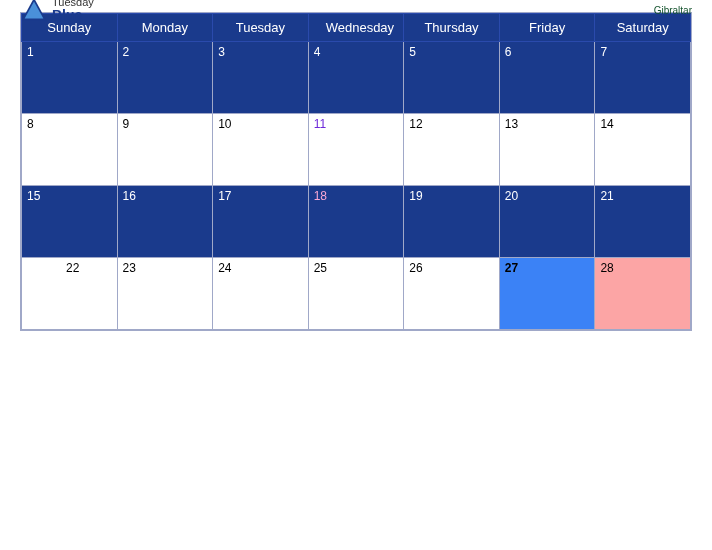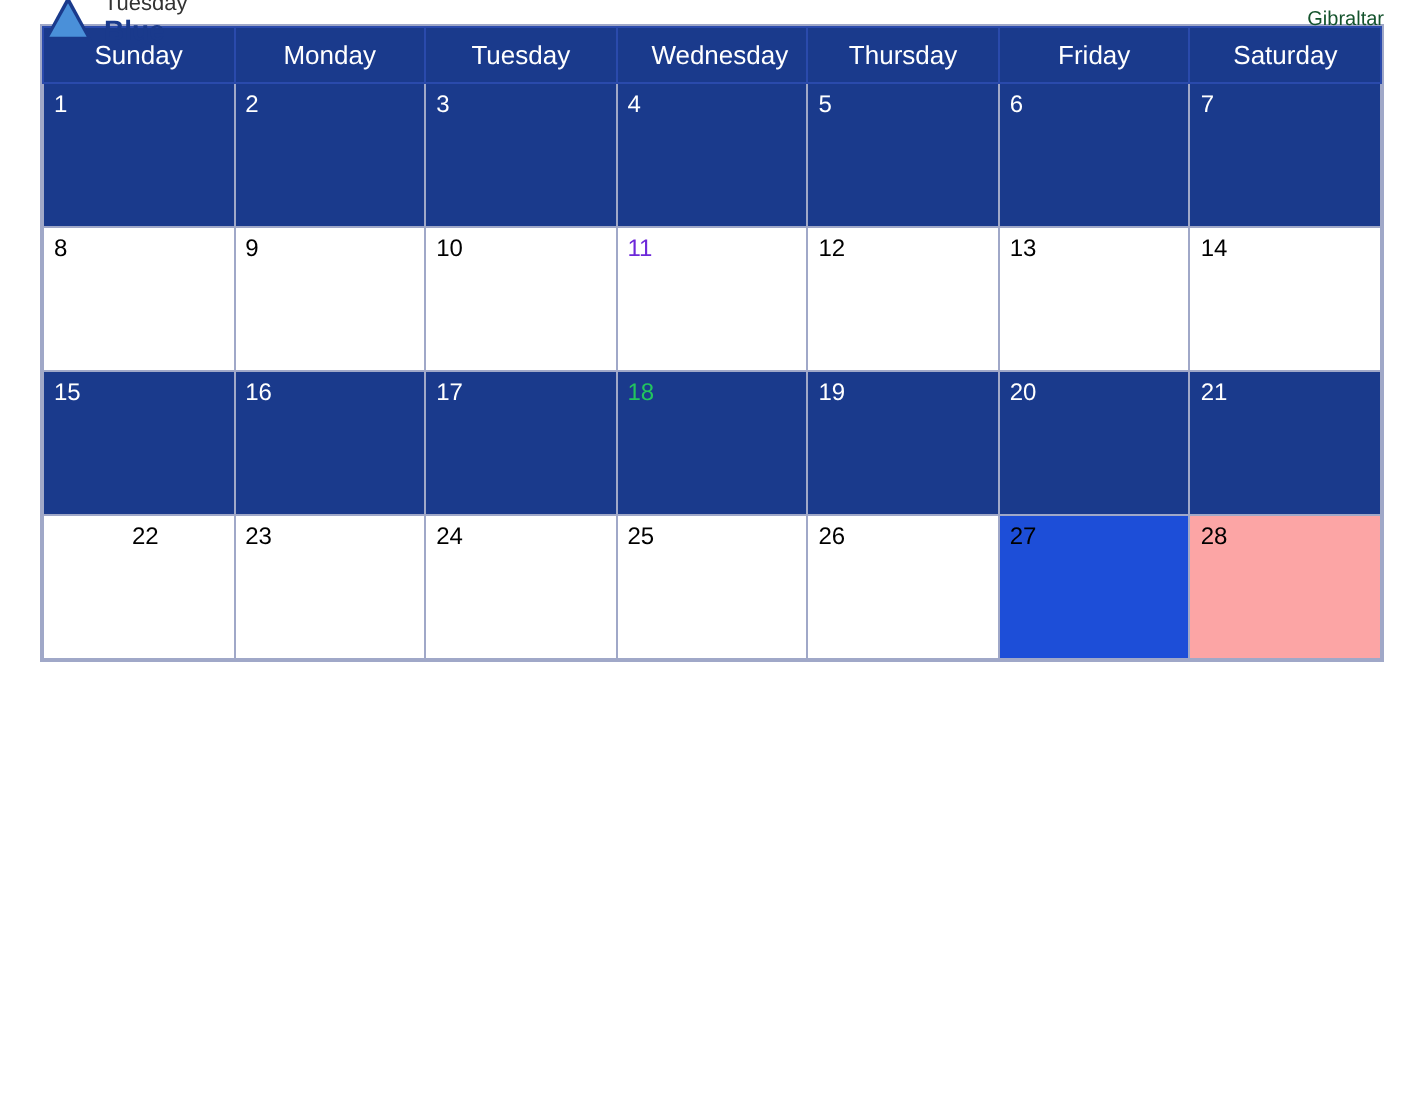--- a/index.html
+++ b/index.html
@@ -142,29 +142,29 @@
           <td style="background-color: rgb(255, 255, 255); color: rgb(0, 0, 0);"><span class="day-num" style="color: rgb(0, 0, 0);">10</span></td>
           <td style="background-color: rgb(255, 255, 255); color: rgb(0, 0, 0);"><span class="day-num" style="color: #6d28d9;">11</span></td>
           <td style="background-color: rgb(255, 255, 255); color: rgb(0, 0, 0);"><span class="day-num" style="color: rgb(0, 0, 0);">12</span></td>
           <td style="background-color: rgb(255, 255, 255); color: rgb(0, 0, 0);"><span class="day-num" style="color: rgb(0, 0, 0);">13</span></td>
           <td style="background-color: rgb(255, 255, 255); color: rgb(0, 0, 0);"><span class="day-num" style="color: rgb(0, 0, 0);">14</span></td>
         </tr>
         <tr>
           <td style="background-color: rgb(26, 58, 140); color: rgb(255, 255, 255);"><span class="day-num" style="color: rgb(255, 255, 255);">15</span></td>
           <td style="background-color: rgb(26, 58, 140); color: rgb(255, 255, 255);"><span class="day-num" style="color: rgb(255, 255, 255);">16</span></td>
           <td style="background-color: rgb(26, 58, 140); color: rgb(255, 255, 255);"><span class="day-num" style="color: rgb(255, 255, 255);">17</span></td>
-          <td style="background-color: rgb(26, 58, 140); color: rgb(255, 255, 255);"><span class="day-num" style="color: #22c55e;">18</span></td>
+          <td style="background-color: rgb(26, 58, 140); color: rgb(255, 255, 255);"><span class="day-num" style="color: #f9a8d4;">18</span></td>
           <td style="background-color: rgb(26, 58, 140); color: rgb(255, 255, 255);"><span class="day-num" style="color: rgb(255, 255, 255);">19</span></td>
           <td style="background-color: rgb(26, 58, 140); color: rgb(255, 255, 255);"><span class="day-num" style="color: rgb(255, 255, 255); text-align: right;">20</span></td>
           <td style="background-color: rgb(26, 58, 140); color: rgb(255, 255, 255);"><span class="day-num" style="color: rgb(255, 255, 255);">21</span></td>
         </tr>
         <tr>
           <td style="background-color: rgb(255, 255, 255); color: rgb(0, 0, 0); padding-left: 44px;"><span class="day-num" style="color: rgb(0, 0, 0);">22</span></td>
           <td style="background-color: rgb(255, 255, 255); color: rgb(0, 0, 0);"><span class="day-num" style="color: rgb(0, 0, 0);">23</span></td>
           <td style="background-color: rgb(255, 255, 255); color: rgb(0, 0, 0);"><span class="day-num" style="color: rgb(0, 0, 0);">24</span></td>
           <td style="background-color: rgb(255, 255, 255); color: rgb(0, 0, 0);"><span class="day-num" style="color: rgb(0, 0, 0);">25</span></td>
           <td style="background-color: rgb(255, 255, 255); color: rgb(0, 0, 0);"><span class="day-num" style="color: rgb(0, 0, 0);">26</span></td>
-          <td style="background-color: #1d4ed8; color: rgb(0, 0, 0);"><span class="day-num" style="color: rgb(0, 0, 0);">27</span></td>
+          <td style="background-color: #3b82f6; color: rgb(0, 0, 0); font-weight: bold;"><span class="day-num" style="color: rgb(0, 0, 0);">27</span></td>
           <td style="background-color: #fca5a5; color: rgb(0, 0, 0);"><span class="day-num" style="color: rgb(0, 0, 0);">28</span></td>
         </tr>
       </tbody>
   </table>
 </div>
 
 </body></html>

